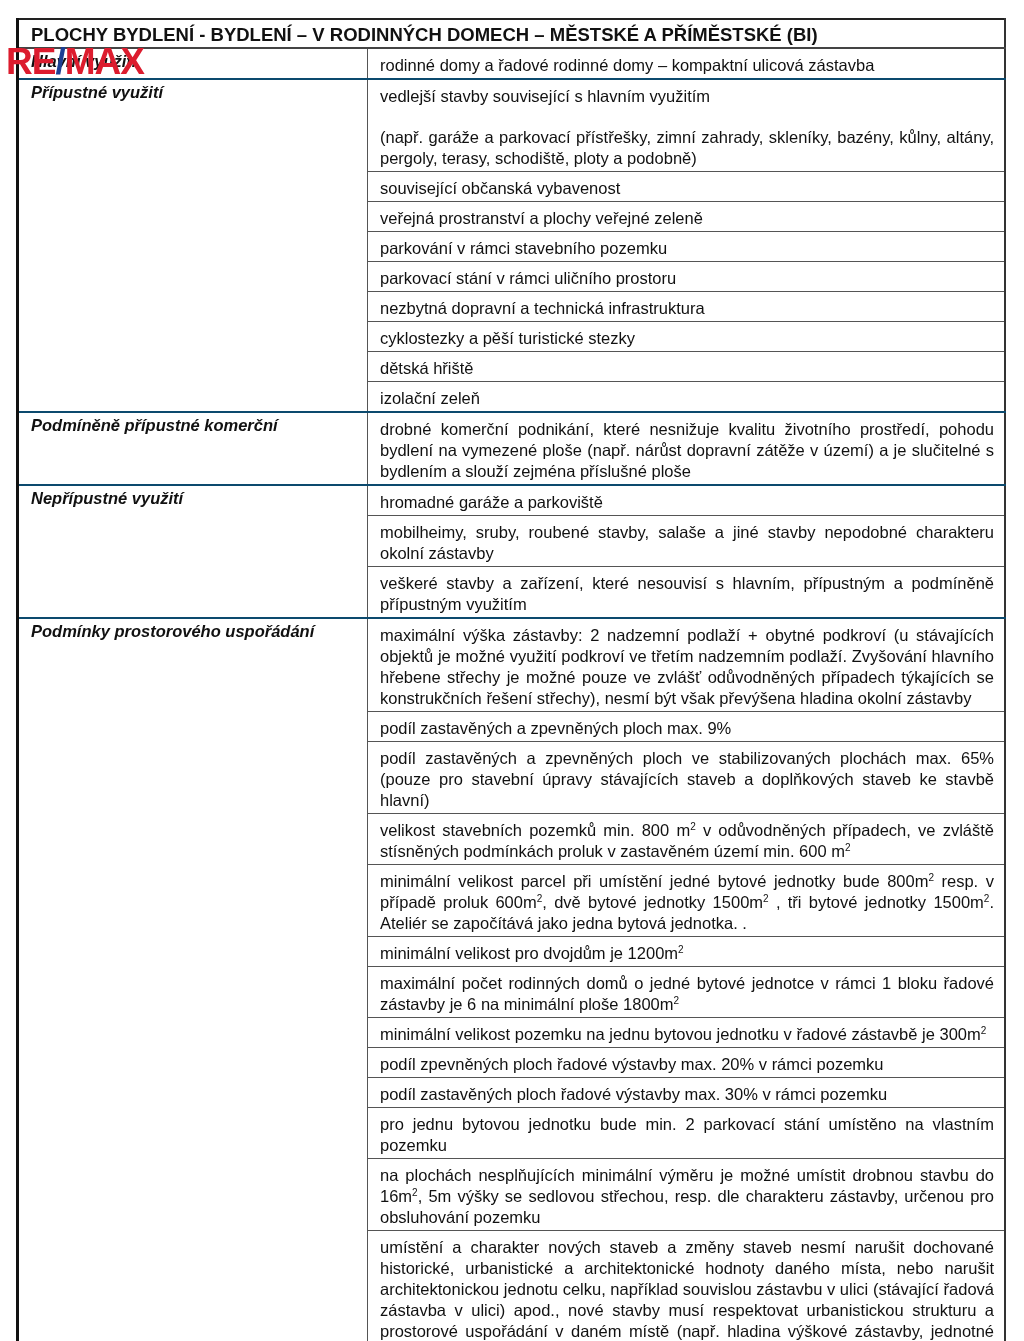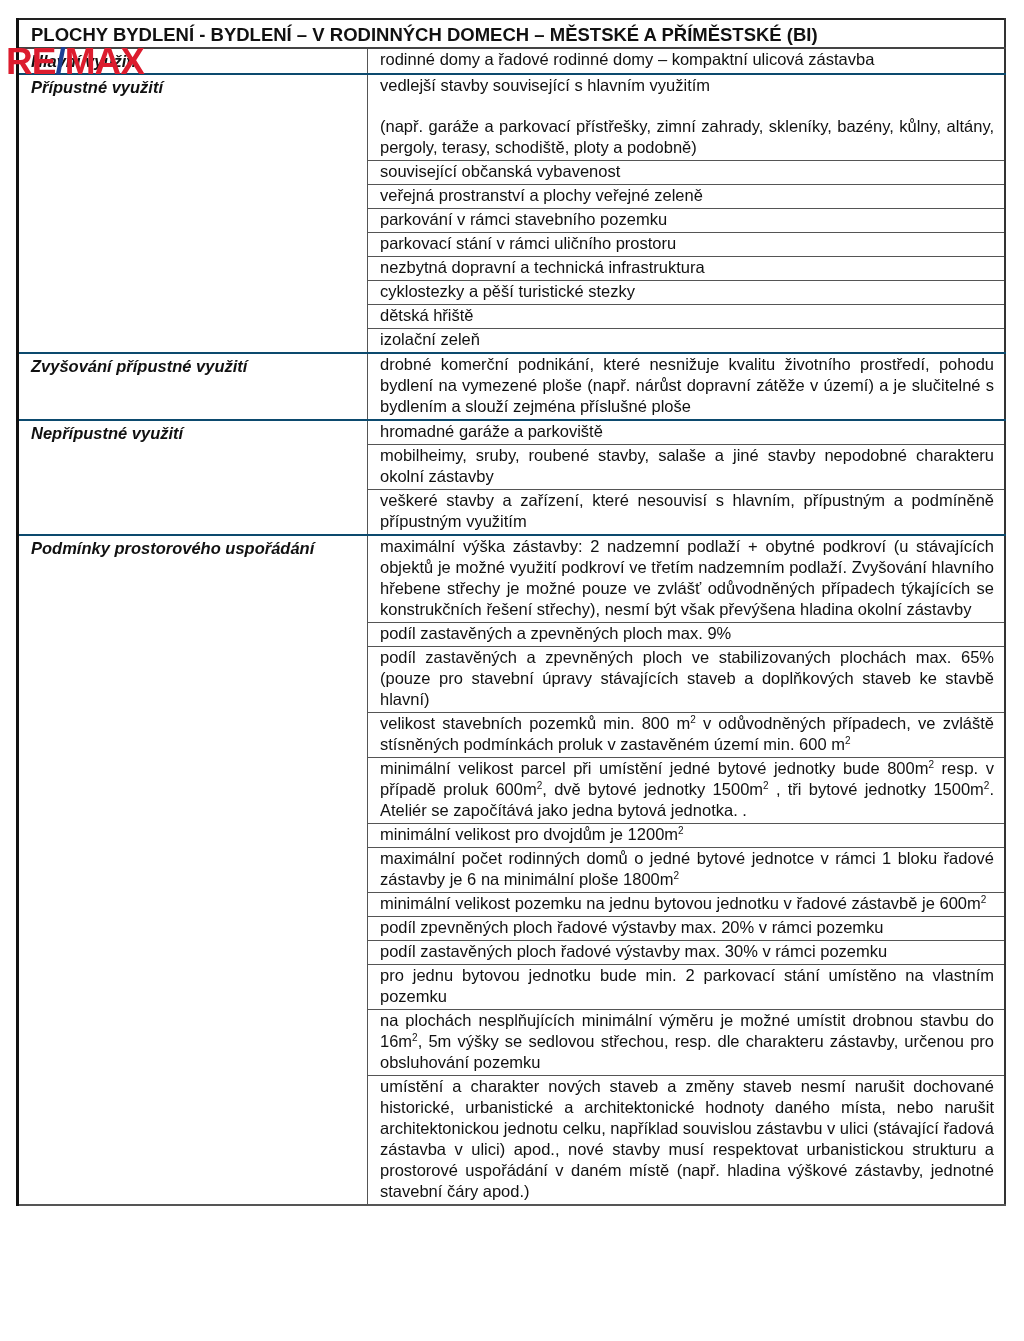--- a/index.html
+++ b/index.html
@@ -8,21 +8,21 @@
   .doc-table {
     position: absolute; left: 16px; top: 18px; width: 990px;
     border-collapse: collapse; table-layout: fixed;
     border-left: 3px solid #111; border-top: 2px solid #222; border-right: 2px solid #333; border-bottom: 2px solid #555;
   }
   .doc-table col.c1 { width: 350px; }
   .doc-table td { border: 1px solid #555; vertical-align: top; padding: 1px 10px 1px 12px;
                   font-size: 16.5px; line-height: 21px; }
   .doc-table td.hdr { font-weight: bold; font-size: 18.5px; line-height: 24px; padding: 3px 10px 0 12px; border-bottom: 2px solid #444; }
   .doc-table td.label { font-weight: bold; font-style: italic; font-size: 16.5px; padding-top: 2px; }
-  .doc-table td.val { text-align: justify; text-align-last: left; padding-top: 0; padding-bottom: 2px; }
+  .doc-table td.val { text-align: justify; text-align-last: left; padding-top: 6px; padding-bottom: 2px; }
   .doc-table tr.grp-start td { border-top: 2px solid #0c4a6e; }
   .val .sub { margin-top: 20px; display: block; }
   sup { font-size: 10px; line-height: 0; vertical-align: 6px; }
   .logo { position: absolute; left: 6px; top: 44px; font-family: "Liberation Sans", sans-serif;
           font-weight: bold; font-size: 37px; letter-spacing: -1px; line-height: 36px; color: #dc1c2e; z-index: 5; }
   .logo .slash { color: #1c3f94; }
 </style>
 </head>
 <body>
 
@@ -71,21 +71,21 @@
         <td class="val">cyklostezky a pěší turistické stezky</td>
       </tr>
   <tr>
         <td class="val">dětská hřiště</td>
       </tr>
   <tr>
         <td class="val">izolační zeleň</td>
       </tr>
 
   <tr class="grp-start">
-    <td class="label">Zvyšování přípustné využití</td>
+    <td class="label">Podmíněně přípustné komerční</td>
     <td class="val">drobné komerční podnikání, které nesnižuje kvalitu životního prostředí, pohodu bydlení na vymezené ploše (např. nárůst dopravní zátěže v území) a je slučitelné s bydlením a slouží zejména příslušné ploše</td>
   </tr>
 
   <tr class="grp-start">
     <td class="label" rowspan="3">Nepřípustné využití</td>
     <td class="val">hromadné garáže a parkoviště</td>
   </tr>
   <tr>
         <td class="val">mobilheimy, sruby, roubené stavby, salaše a jiné stavby nepodobné charakteru okolní zástavby</td>
       </tr>
@@ -109,21 +109,21 @@
   <tr>
         <td class="val"><span>minimální velikost parcel při umístění jedné bytové jednotky bude 800m</span><sup>2</sup><span> resp. v případě proluk 600m</span><sup>2</sup><span>, dvě bytové jednotky 1500m</span><sup>2</sup><span> , tři bytové jednotky 1500m</span><sup>2</sup><span>. Ateliér se započítává jako jedna bytová jednotka. .</span></td>
       </tr>
   <tr>
         <td class="val"><span>minimální velikost pro dvojdům je 1200m</span><sup>2</sup></td>
       </tr>
   <tr>
         <td class="val"><span>maximální počet rodinných domů o jedné bytové jednotce v rámci 1 bloku řadové zástavby je 6 na minimální ploše 1800m</span><sup>2</sup></td>
       </tr>
   <tr>
-        <td class="val"><span>minimální velikost pozemku na jednu bytovou jednotku v řadové zástavbě je 600m</span><sup>2</sup></td>
+        <td class="val"><span>minimální velikost pozemku na jednu bytovou jednotku v řadové zástavbě je 300m</span><sup>2</sup></td>
       </tr>
   <tr>
         <td class="val">podíl zpevněných ploch řadové výstavby max. 20% v rámci pozemku</td>
       </tr>
   <tr>
         <td class="val">podíl zastavěných ploch řadové výstavby max. 30% v rámci  pozemku</td>
       </tr>
   <tr>
         <td class="val">pro jednu bytovou jednotku bude min. 2 parkovací stání umístěno na vlastním pozemku</td>
       </tr>

